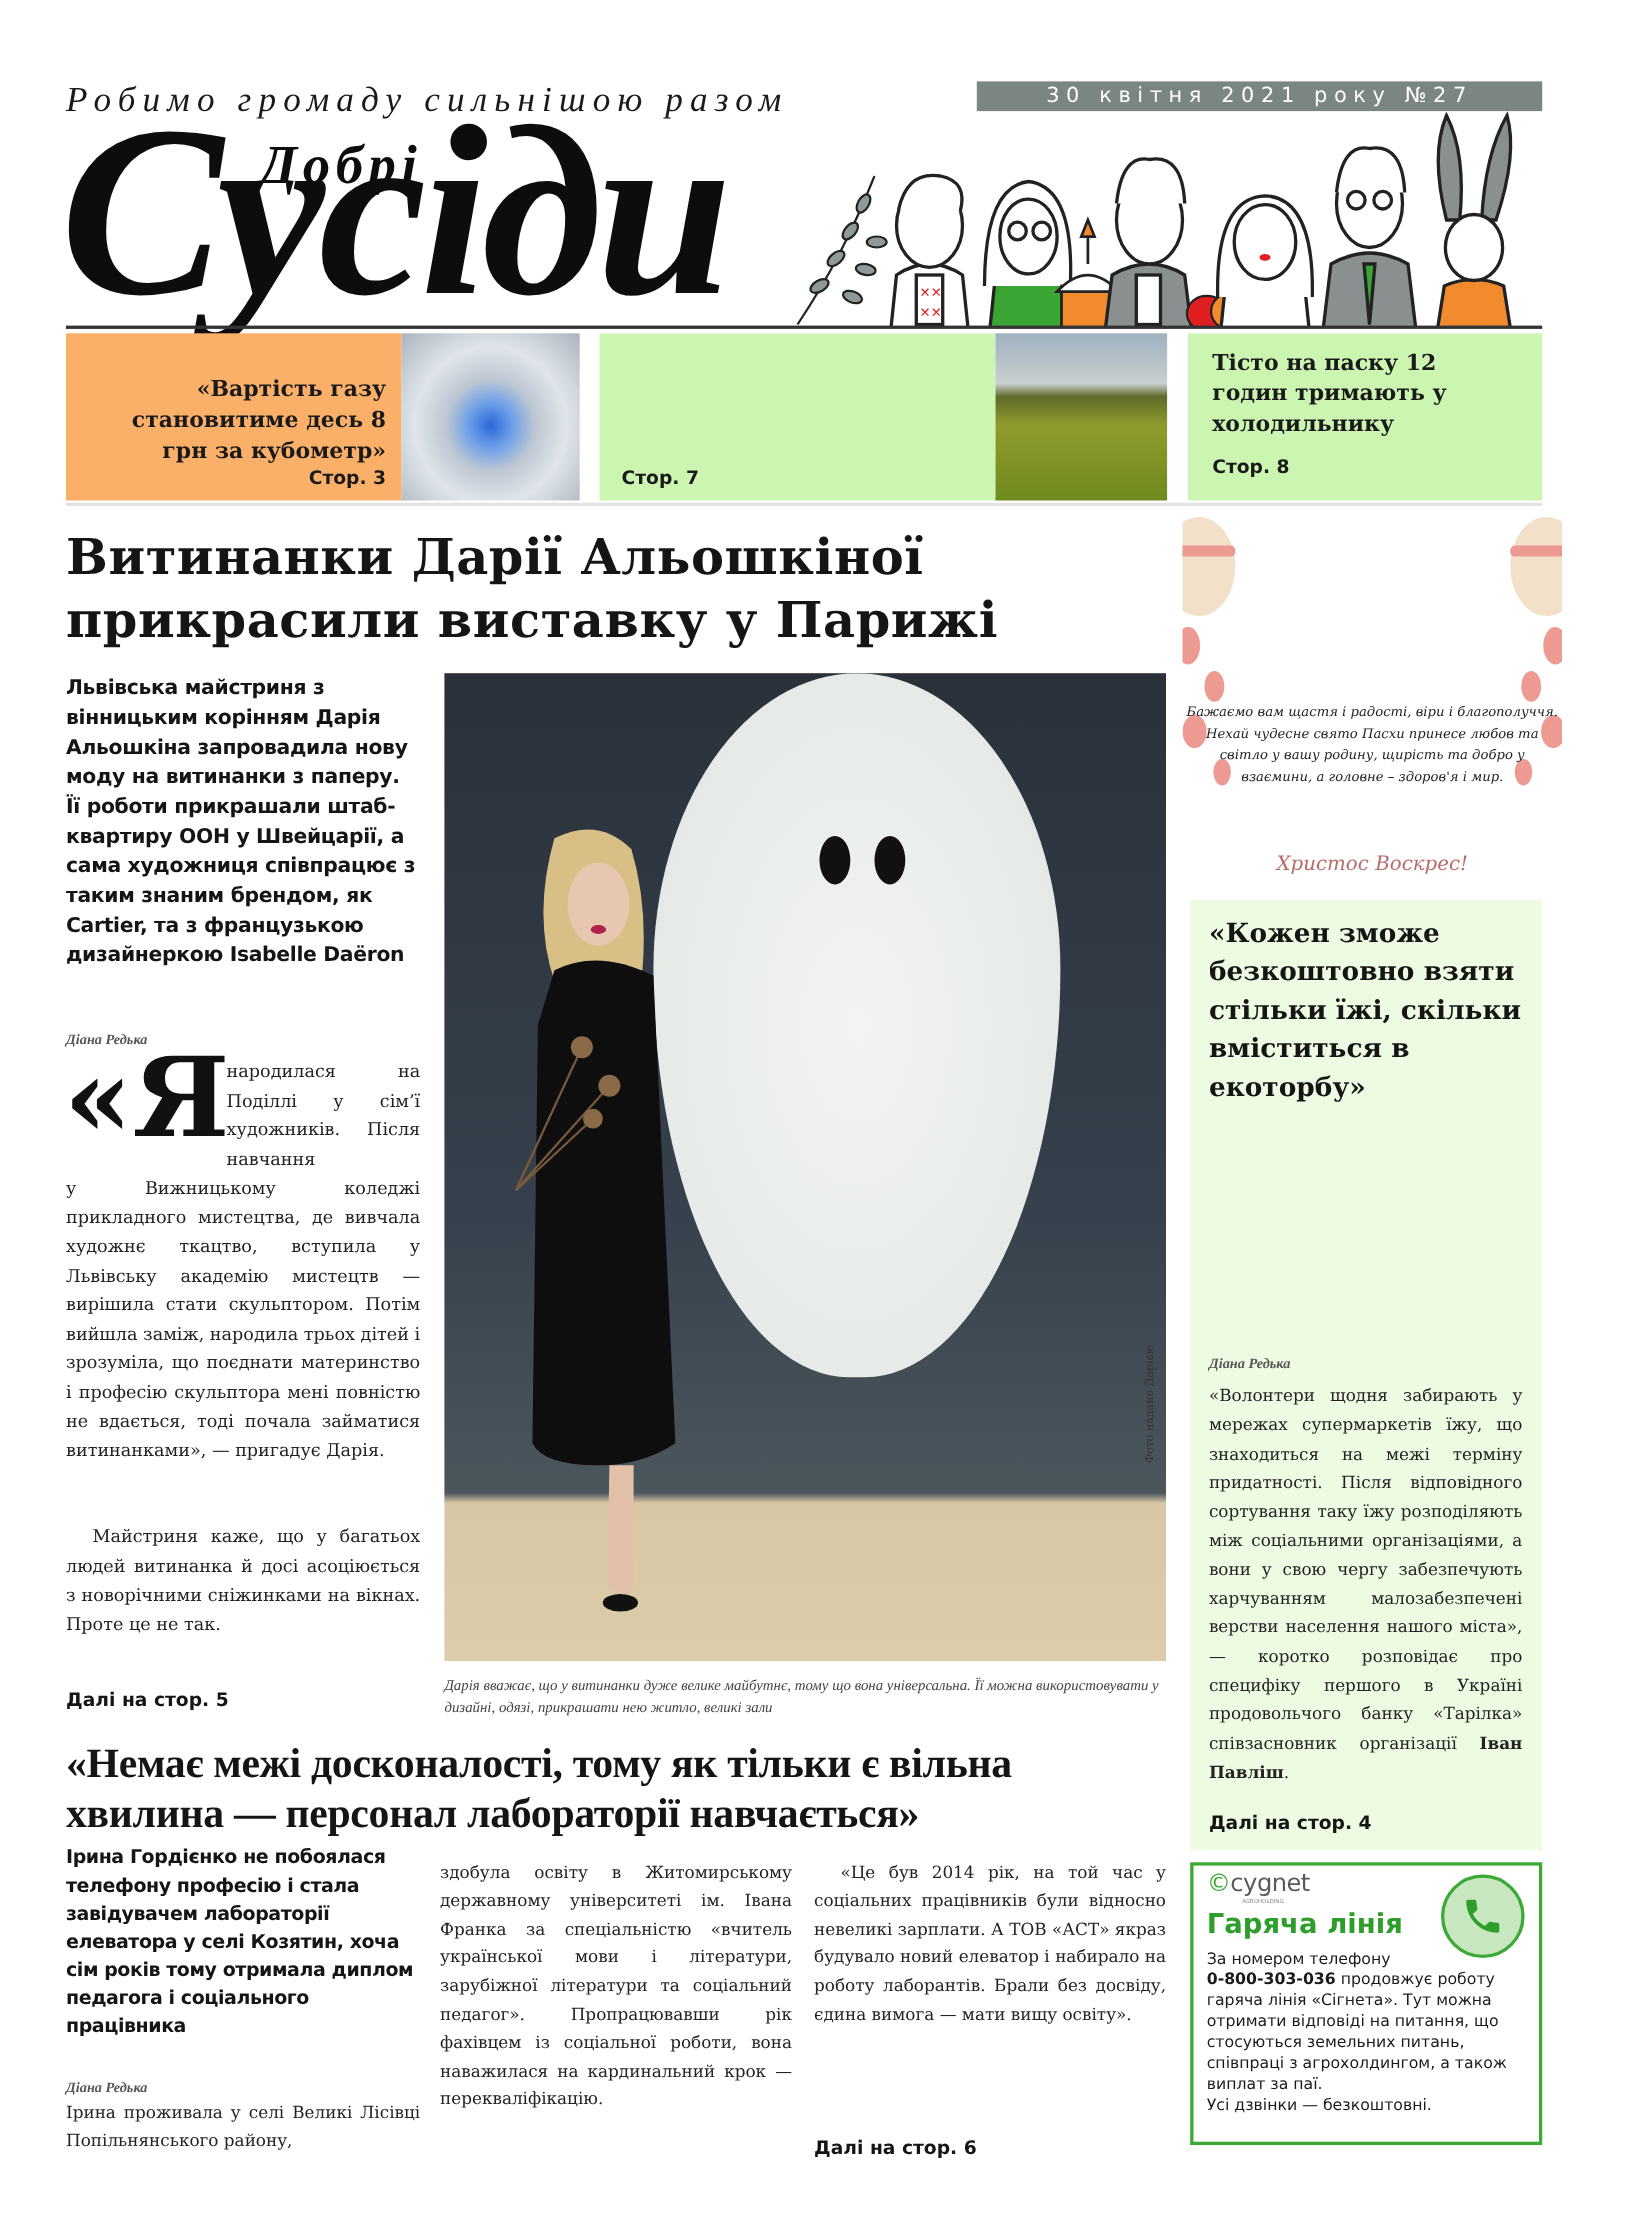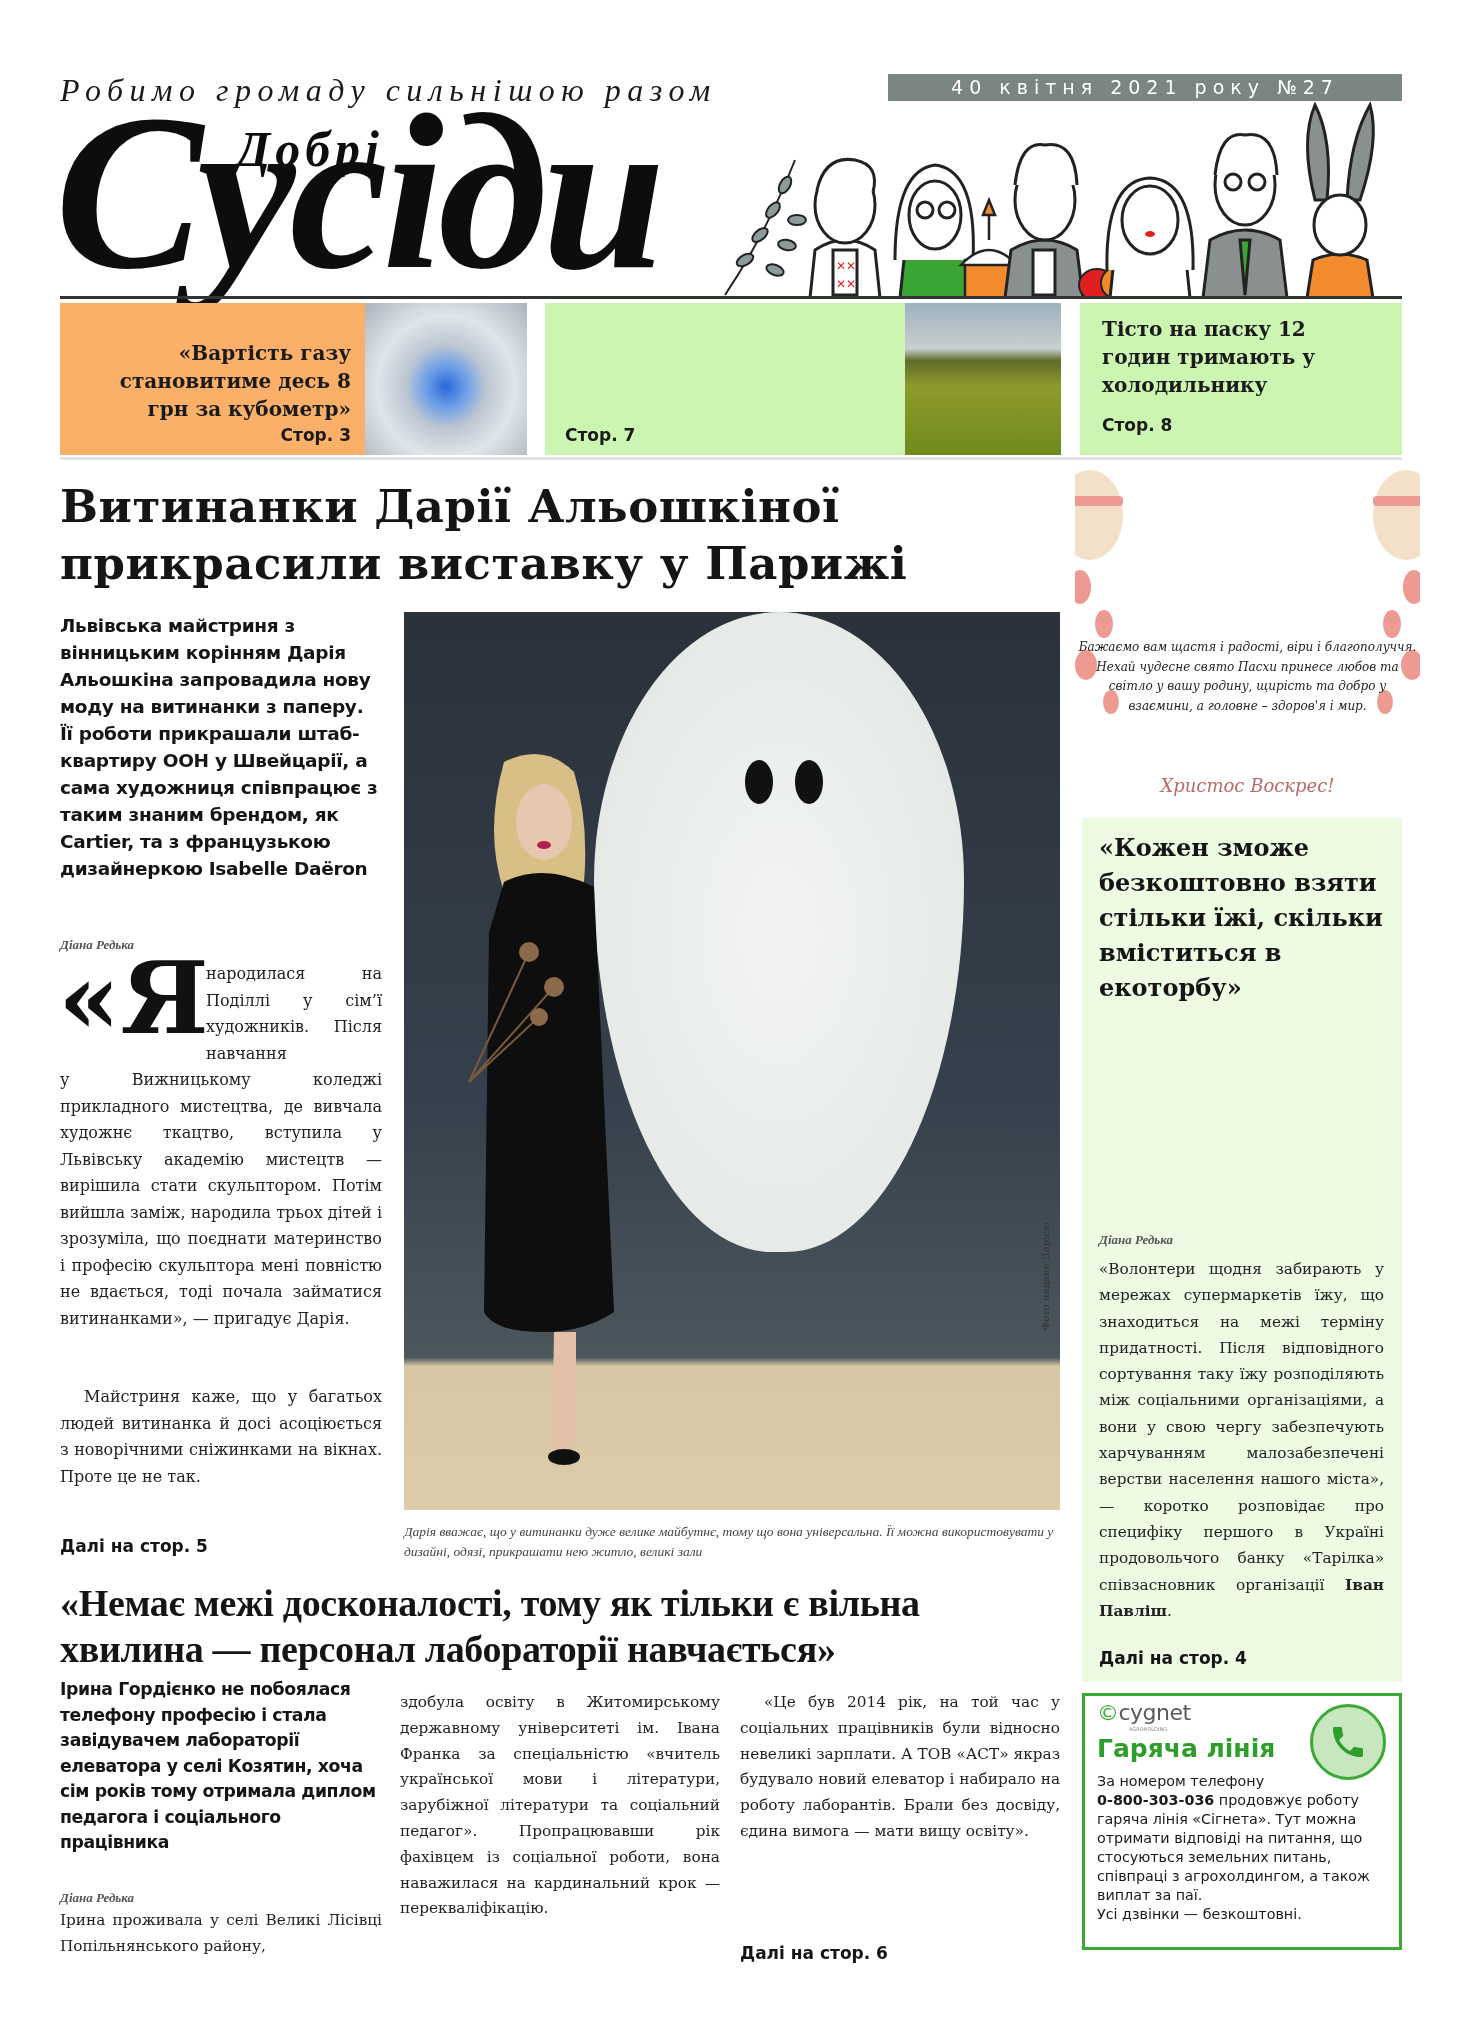--- a/index.html
+++ b/index.html
@@ -78,21 +78,21 @@
   .col { position: absolute; font-family: "DejaVu Serif", serif; font-size: 15.3px; line-height: 25.8px; text-align: justify; color: #222; }
   #col1 { left: 60px; top: 1908px; width: 322px; }
   #col2 { left: 400px; top: 1690px; width: 320px; }
   #col3 { left: 740px; top: 1690px; width: 320px; }
   #more2 { left: 740px; top: 1943px; }
 </style>
 </head>
 <body>
 
 <div id="slogan" class="abs">Робимо громаду сильнішою разом</div>
-<div id="datebar" class="abs">40 квітня 2021 року №27</div>
+<div id="datebar" class="abs">30 квітня 2021 року №27</div>
 <div id="mast-big" class="abs">Сусіди</div>
 <div id="mast-small" class="abs">Добрі</div>
 
 <svg id="illus" class="abs" viewBox="0 0 690 198">
 
   <g stroke="#222" stroke-width="2" fill="#8e9a9a">
     <path d="M10 195 C 40 150, 60 110, 80 60" fill="none"></path>
     <ellipse cx="30" cy="160" rx="9" ry="5" transform="rotate(-30 30 160)"></ellipse>
     <ellipse cx="45" cy="135" rx="9" ry="5" transform="rotate(-40 45 135)"></ellipse>
     <ellipse cx="58" cy="110" rx="9" ry="5" transform="rotate(-50 58 110)"></ellipse>

